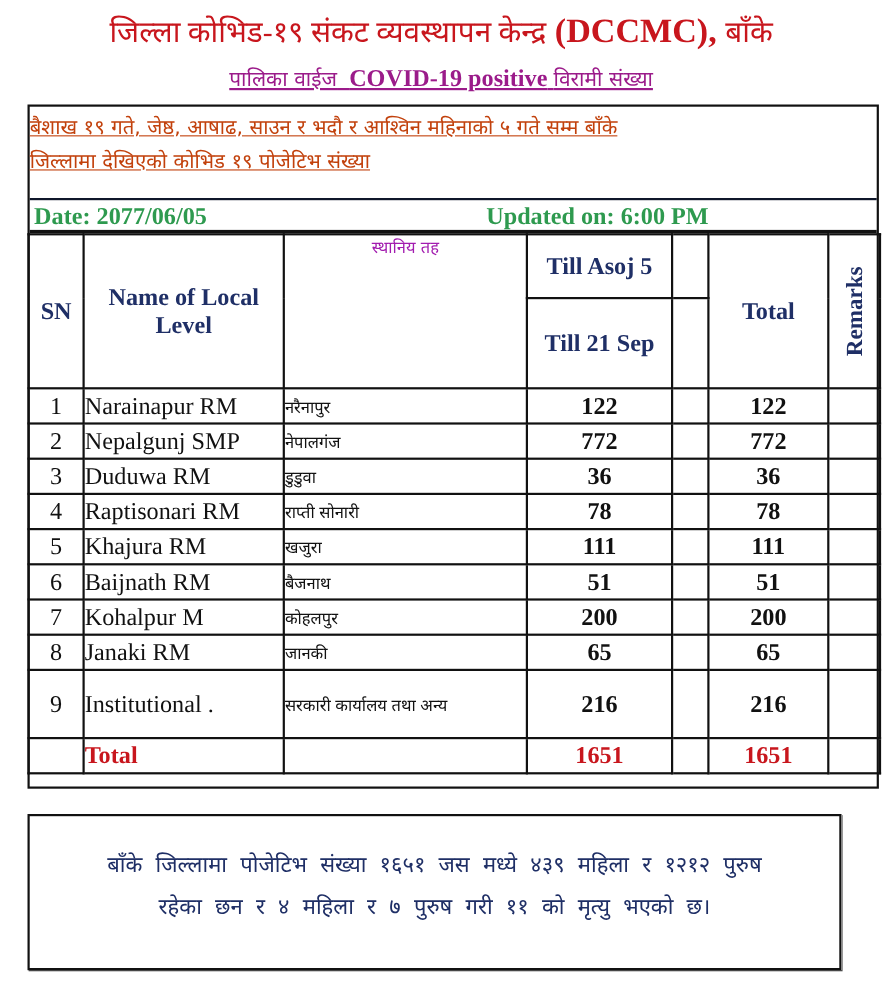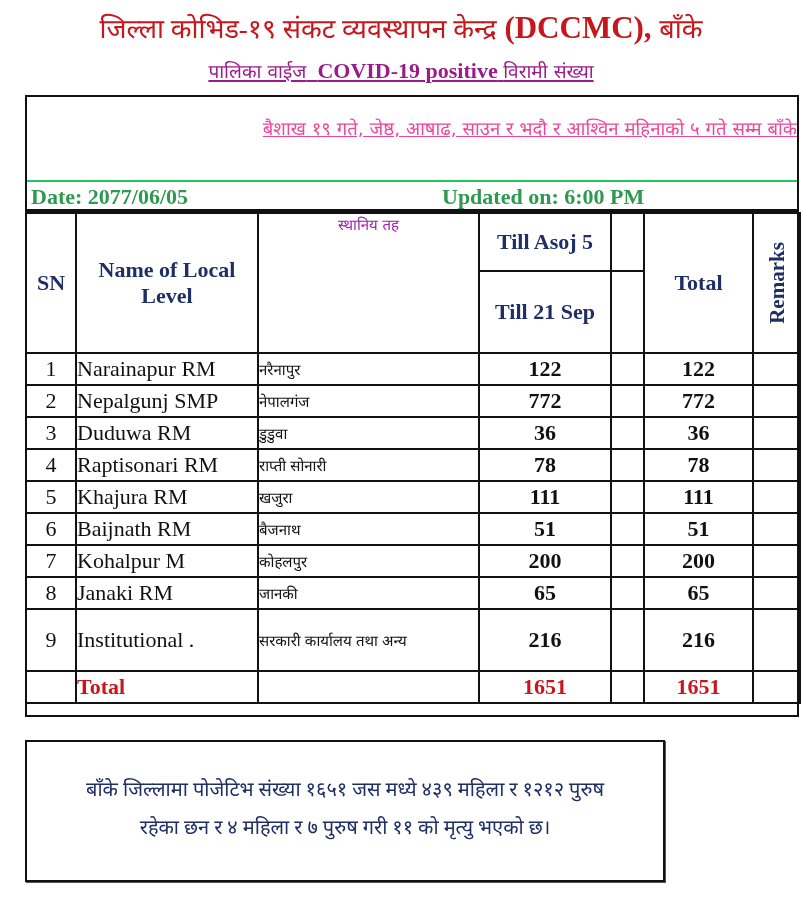--- a/index.html
+++ b/index.html
@@ -9,25 +9,25 @@
            color:#c8161d; font-size:31px; font-weight:bold; line-height:40px; }
   .title .deva { font-family:Liberation Serif, serif; font-weight:normal; font-size:27px; }
   .subtitle { position:absolute; left:0; top:56px; width:802px; text-align:center;
               color:#9b1b8a; font-size:22px; line-height:30px; text-decoration:underline; }
   .subtitle .deva { font-family:"DejaVu Sans", sans-serif; font-size:19px; }
   .subtitle b { font-weight:bold; }
 
   .box { position:absolute; left:25px; top:95px; width:774px; height:622px;
          border:2px solid #111; box-sizing:border-box; }
   .headnote { position:absolute; left:27px; top:97px; width:770px; height:83px;
-              text-align:right; color:#ec4899; font-family:"DejaVu Sans", sans-serif;
-              font-size:18.5px; line-height:31px; padding-top:16px; box-sizing:border-box; }
+              text-align:left; color:#c2410c; font-family:"DejaVu Sans", sans-serif;
+              font-size:18.5px; line-height:31px; padding-top:4px; box-sizing:border-box; }
   .headnote span { text-decoration:underline; display:block; }
   .dateline { position:absolute; left:27px; top:180px; width:770px; height:32px;
-              border-top:2px solid #22c55e; border-bottom:3px solid #111; box-sizing:border-box;
+              border-top:2px solid #0f172a; border-bottom:3px solid #111; box-sizing:border-box;
               color:#2e9a4f; font-weight:bold; font-size:22px; line-height:28px; }
   .dateline .date { position:absolute; left:4px; top:1px; }
   .dateline .upd { position:absolute; left:415px; top:1px; }
 
   table.grid { position:absolute; left:25px; top:212px; border-collapse:collapse;
                width:774px; table-layout:fixed; }
   table.grid td, table.grid th { border:2px solid #111; padding:0; }
   th { color:#1f2f66; font-weight:bold; font-size:22px; }
   th.sn { font-size:22px;text-align:center; }
   th.local { font-family:"DejaVu Sans", sans-serif; font-weight:normal; font-size:15px;
@@ -36,23 +36,23 @@
   th.remarks { position:relative; }
   th.remarks .rot { position:absolute; left:50%; top:50%; transform:translate(-50%,-50%) rotate(-90deg);
                     white-space:nowrap; font-size:21px; }
   td.sn { text-align:center; font-size:22px; }
   td.name { font-size:22px; padding-left:3px; white-space:nowrap; }
   td.local { font-family:Liberation Sans, sans-serif; font-size:15px; padding-left:3px; white-space:nowrap;margin-top:44px; }
   td.num { text-align:center; font-weight:bold; font-size:22px; }
   tr.total td.name, tr.total td.num { color:#c8161d; font-weight:bold; }
   tr.r td { height:30px; }
 
-  .summary { position:absolute; left:25px; top:740px; width:640px; height:142px;
+  .summary { position:absolute; left:25px; top:740px; width:740px; height:142px;
              border:2px solid #111; box-shadow:1px 1px 0 #555; box-sizing:border-box;
-             text-align:center; color:#1f2f66; font-family:Liberation Serif, serif;
+             text-align:center; color:#1f2f66; font-family:Liberation Mono, monospace;
              font-size:20px; line-height:38px; padding-top:28px; }
 </style>
 </head>
 <body>
 
 <div class="title">
   <span class="deva">जिल्ला कोभिड-१९ संकट व्यवस्थापन केन्द्र</span>
   <span>(DCCMC),</span>
   <span class="deva">बाँके</span>
 </div>
@@ -60,20 +60,21 @@
 <div class="subtitle">
   <span class="deva">पालिका वाईज</span>&nbsp;
   <b>COVID-19 positive</b>
   <span class="deva">विरामी संख्या</span>
 </div>
 
 <div class="box"></div>
 
 <div class="headnote">
   <span>बैशाख १९ गते, जेष्ठ, आषाढ, साउन र भदौ र आश्विन महिनाको ५ गते सम्म बाँके</span>
+  <span>जिल्लामा देखिएको कोभिड १९ पोजेटिभ संख्या</span>
 </div>
 
 <div class="dateline">
   <span class="date">Date: 2077/06/05</span>
   <span class="upd">Updated on: 6:00 PM</span>
 </div>
 
 <table class="grid">
   <colgroup>
     <col style="width:50px">

